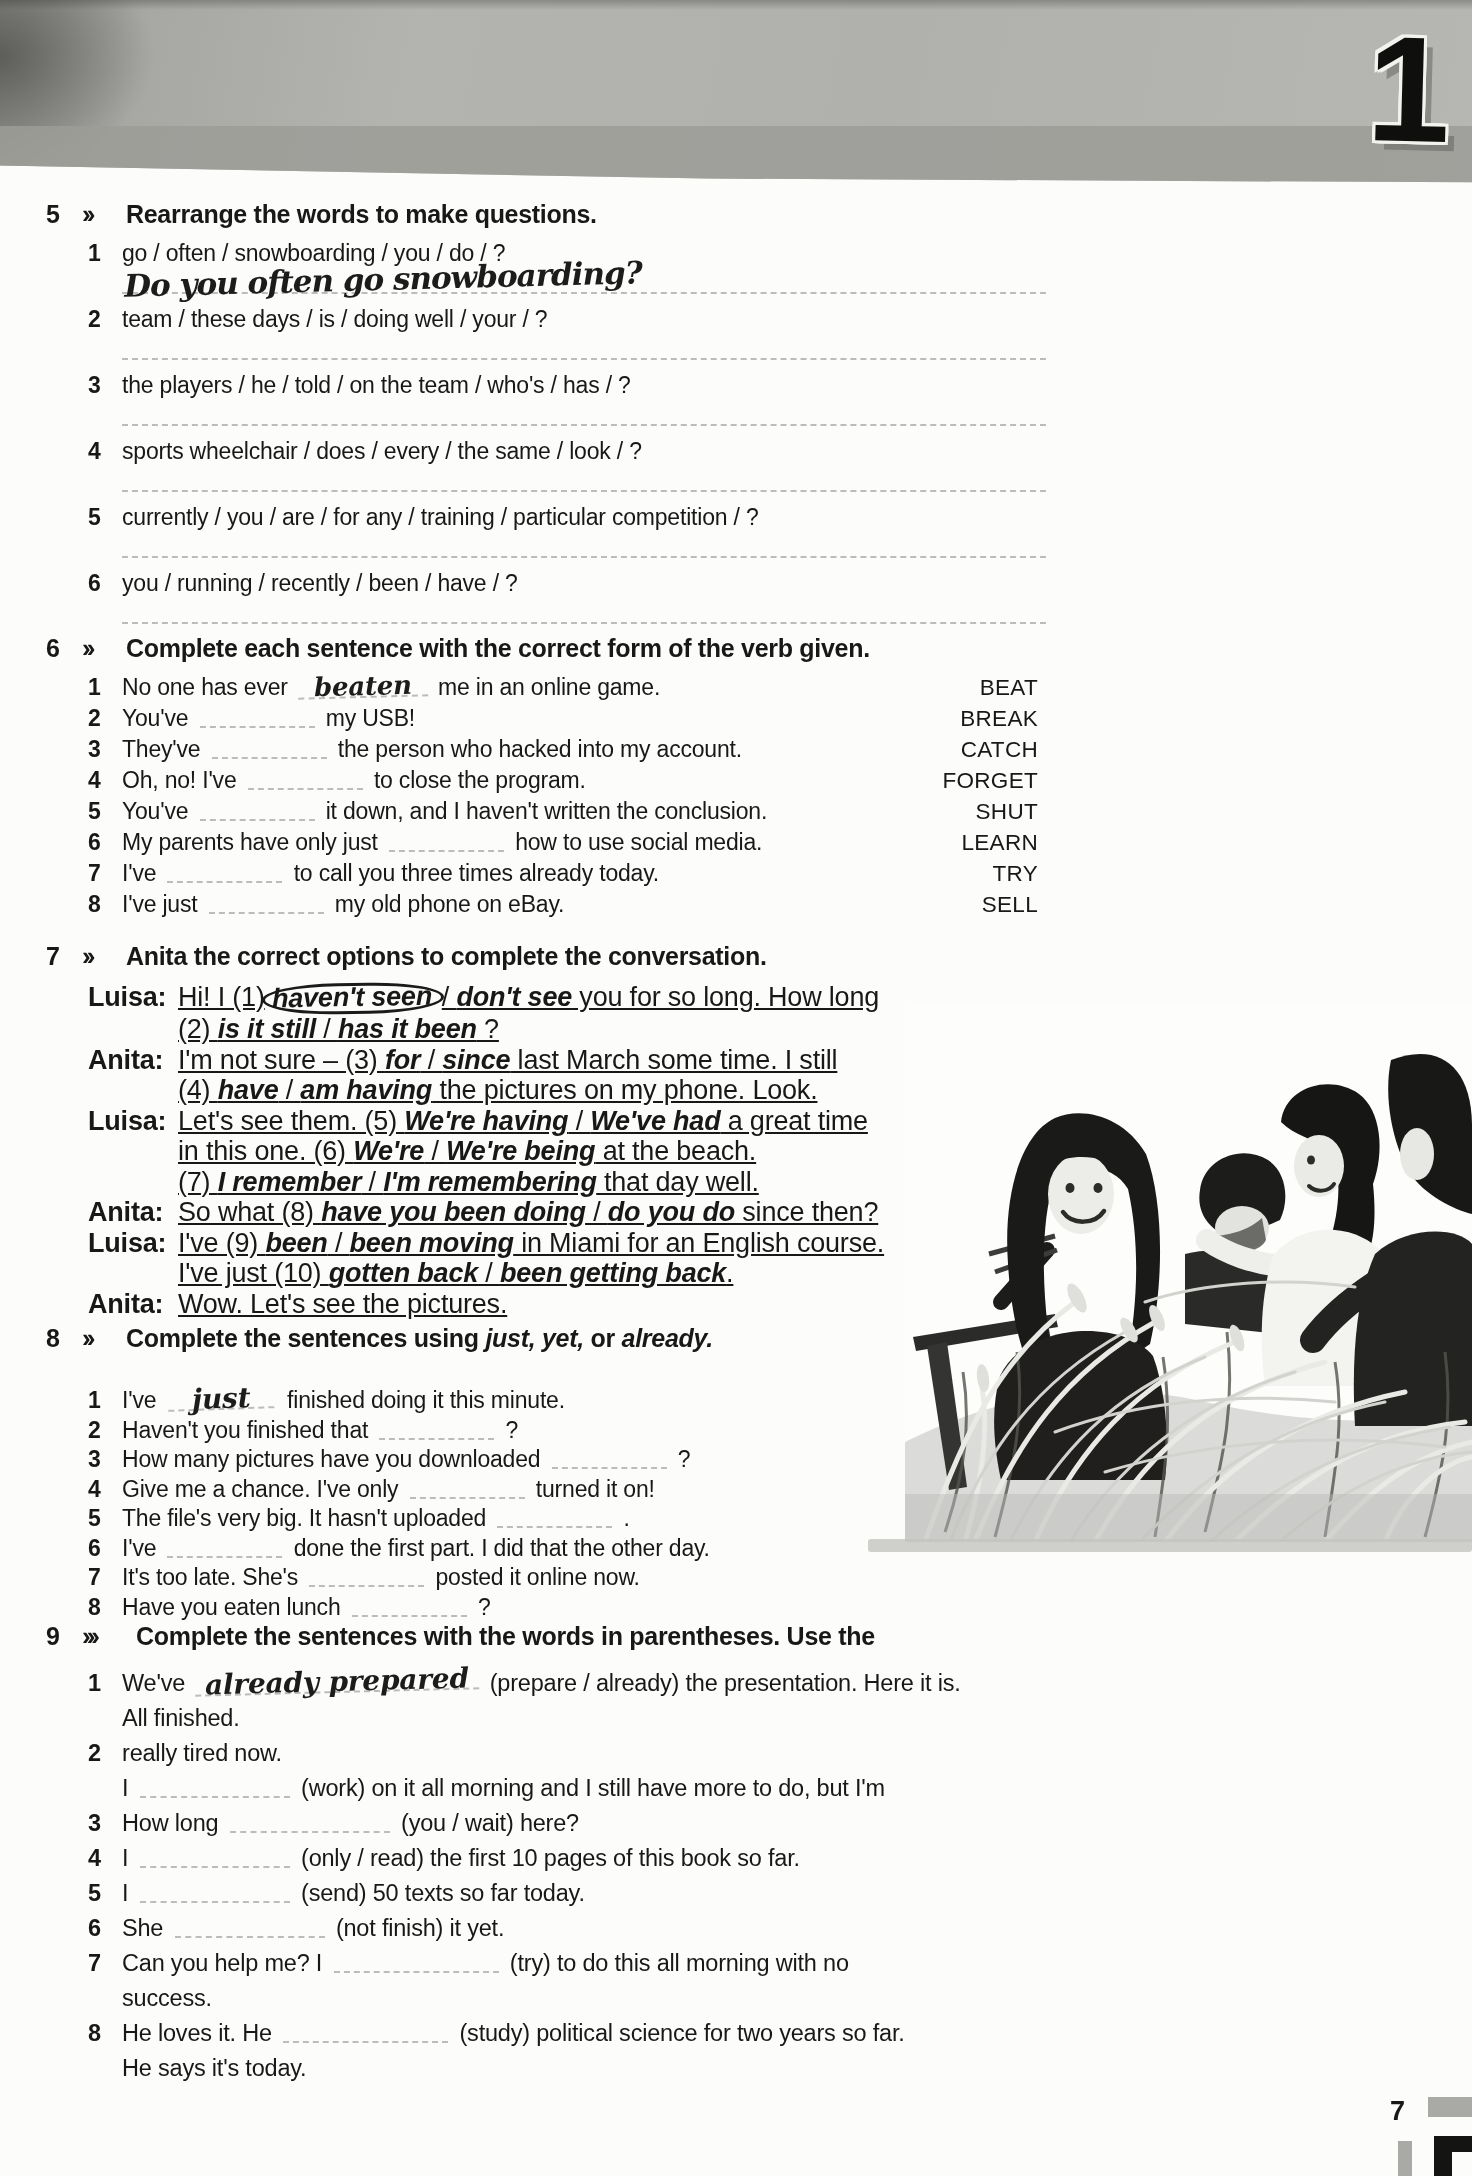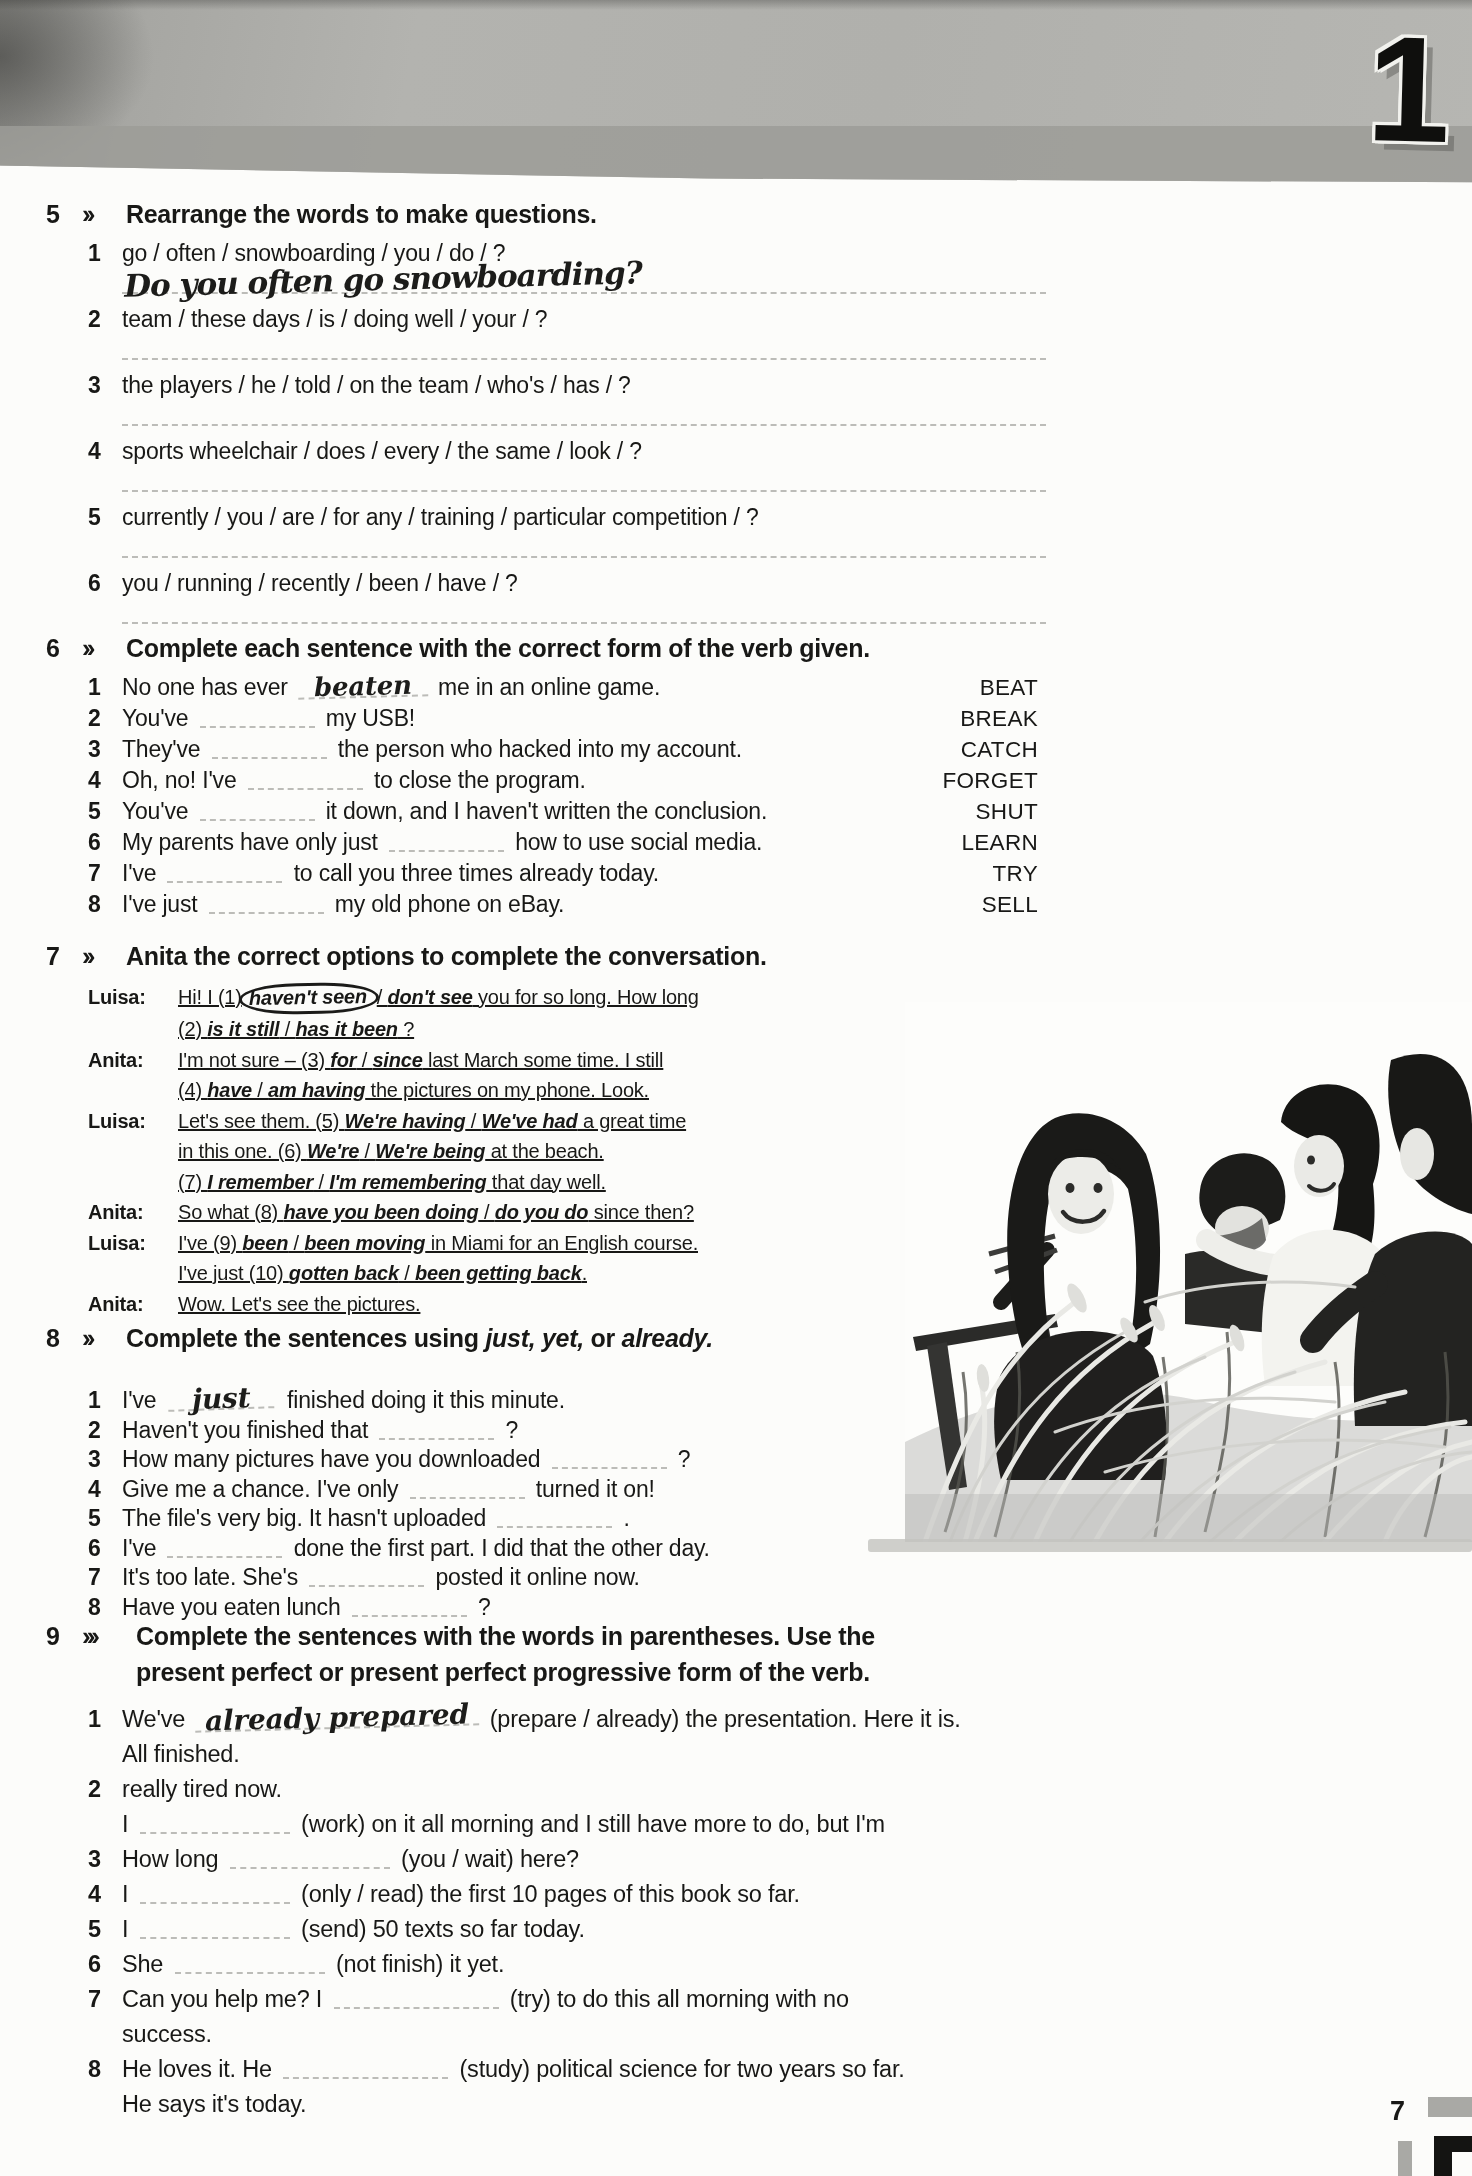--- a/index.html
+++ b/index.html
@@ -48,21 +48,21 @@
   .ex6{top:632px;width:992px;}
   .ex6 .hdr{margin-bottom:8px;}
   .s-row{display:flex;align-items:baseline;font-size:23px;line-height:31px;}
   .s-text{flex:1;white-space:nowrap;}
   .s-text .hand{font-size:26px;line-height:20px;border-bottom:2px dashed #bcbcb8;padding:0 16px;margin:0 4px;}
   .verb{flex:0 0 auto;min-width:96px;text-align:right;font-size:22.5px;letter-spacing:.3px;}
 
   
   .ex7{top:940px;width:862px;}
   .ex7 .hdr{margin-bottom:10px;}
-  .dlg-row{display:flex;font-size:20px;line-height:30.5px;}
+  .dlg-row{display:flex;font-size:27px;line-height:30.5px;}
   .spk{flex:0 0 90px;font-weight:700;}
   .dlg-line{white-space:nowrap;text-decoration:underline;}
 
   
   .ex8{top:1322px;width:862px;}
   .ex8 .hdr{margin-bottom:32px;}
   .s8-row{display:flex;font-size:23px;line-height:29.5px;align-items:baseline;}
   .s8-text{flex:1;white-space:nowrap;}
   .s8-text .hand{font-size:28px;line-height:18px;border-bottom:2px dashed #bcbcb8;padding:0 24px;margin:0 6px;transform:rotate(-2deg);}
 
@@ -289,21 +289,20 @@
         </div>
     </div>
   </section>
 
   <section class="ex ex9">
     <div class="hdr">
       <span class="hnum">9</span>
       <span class="chev chev3">›››</span>
       <span class="htitle">
         <div>Complete the sentences with the words in parentheses. Use the</div>
-        <div>present perfect or present perfect progressive form of the verb.</div>
       </span>
     </div>
     <div class="items">
       <div class="p-item">
           <span class="inum">1</span>
           <div class="p-lines">
             <div class="p-line">We've <span class="hand">already prepared</span> (prepare / already) the presentation. Here it is.</div>
             <div class="p-line">All finished.</div>
           </div>
         </div>

